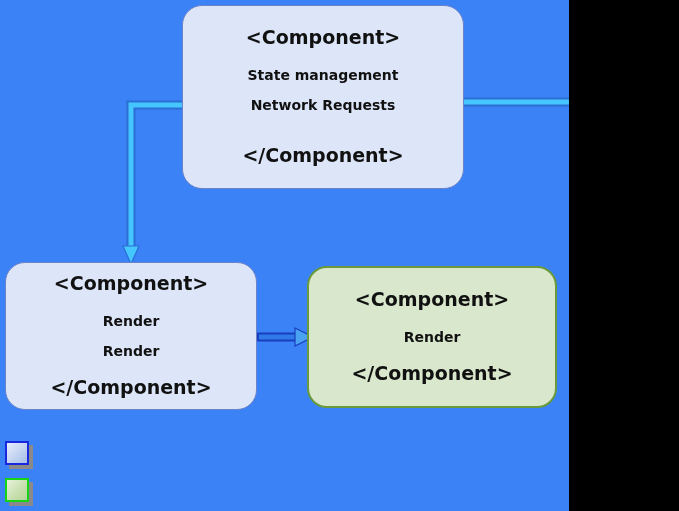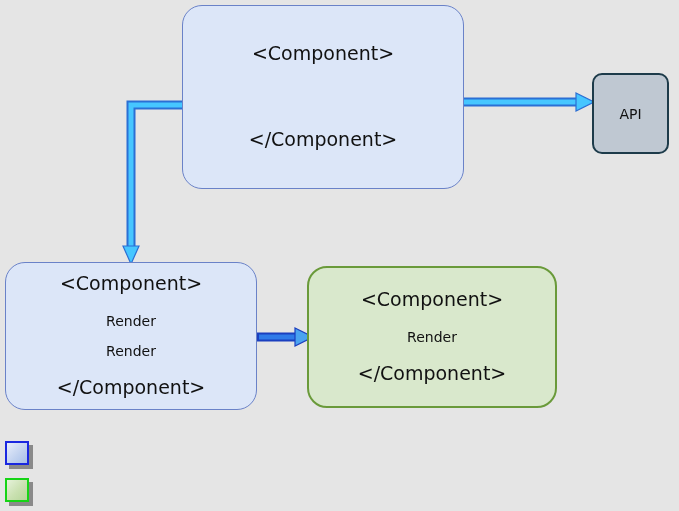--- a/index.html
+++ b/index.html
@@ -5,24 +5,25 @@
   html, body {
     margin: 0;
     padding: 0;
     background: #000000;
   }
   body {
     font-family: "DejaVu Sans", sans-serif;
   }
   #canvas {
     position: relative;
-    width: 679px;
+    width: 569px;
     height: 511px;
-    background: #e5e5e5;
+    background: #3b82f6;
     overflow: hidden;
+    font-weight: bold;
   }
   .node {
     position: absolute;
     box-sizing: border-box;
     border-radius: 20px;
     display: flex;
     flex-direction: column;
     align-items: center;
     justify-content: center;
     text-align: center;
@@ -157,21 +158,23 @@
 
   <svg class="conn" id="conn-render" viewBox="0 0 56 22">
     <line x1="0" y1="11" x2="46" y2="11" stroke="#1a3fbf" stroke-width="9" stroke-linecap="butt"></line>
     <line x1="2" y1="11" x2="44" y2="11" stroke="#2f7ae8" stroke-width="5" stroke-linecap="butt"></line>
     <polygon points="38,2 56,11 38,20" fill="#4aa3f0" stroke="#1a3fbf" stroke-width="1.2"></polygon>
   </svg>
 
   <div class="node node-blue" id="top-component">
     <div class="line-title">&lt;Component&gt;</div>
     <div class="spacer-lg"></div>
+    <div class="line-body">State management</div>
     <div class="spacer-md"></div>
+    <div class="line-body">Network Requests</div>
     <div class="spacer-md"></div>
     <div class="spacer-lg"></div>
     <div class="line-title">&lt;/Component&gt;</div>
   </div>
 
   <div class="node node-blue" id="left-component">
     <div class="line-title">&lt;Component&gt;</div>
     <div class="spacer-lg"></div>
     <div class="line-body">Render</div>
     <div class="spacer-md"></div>

